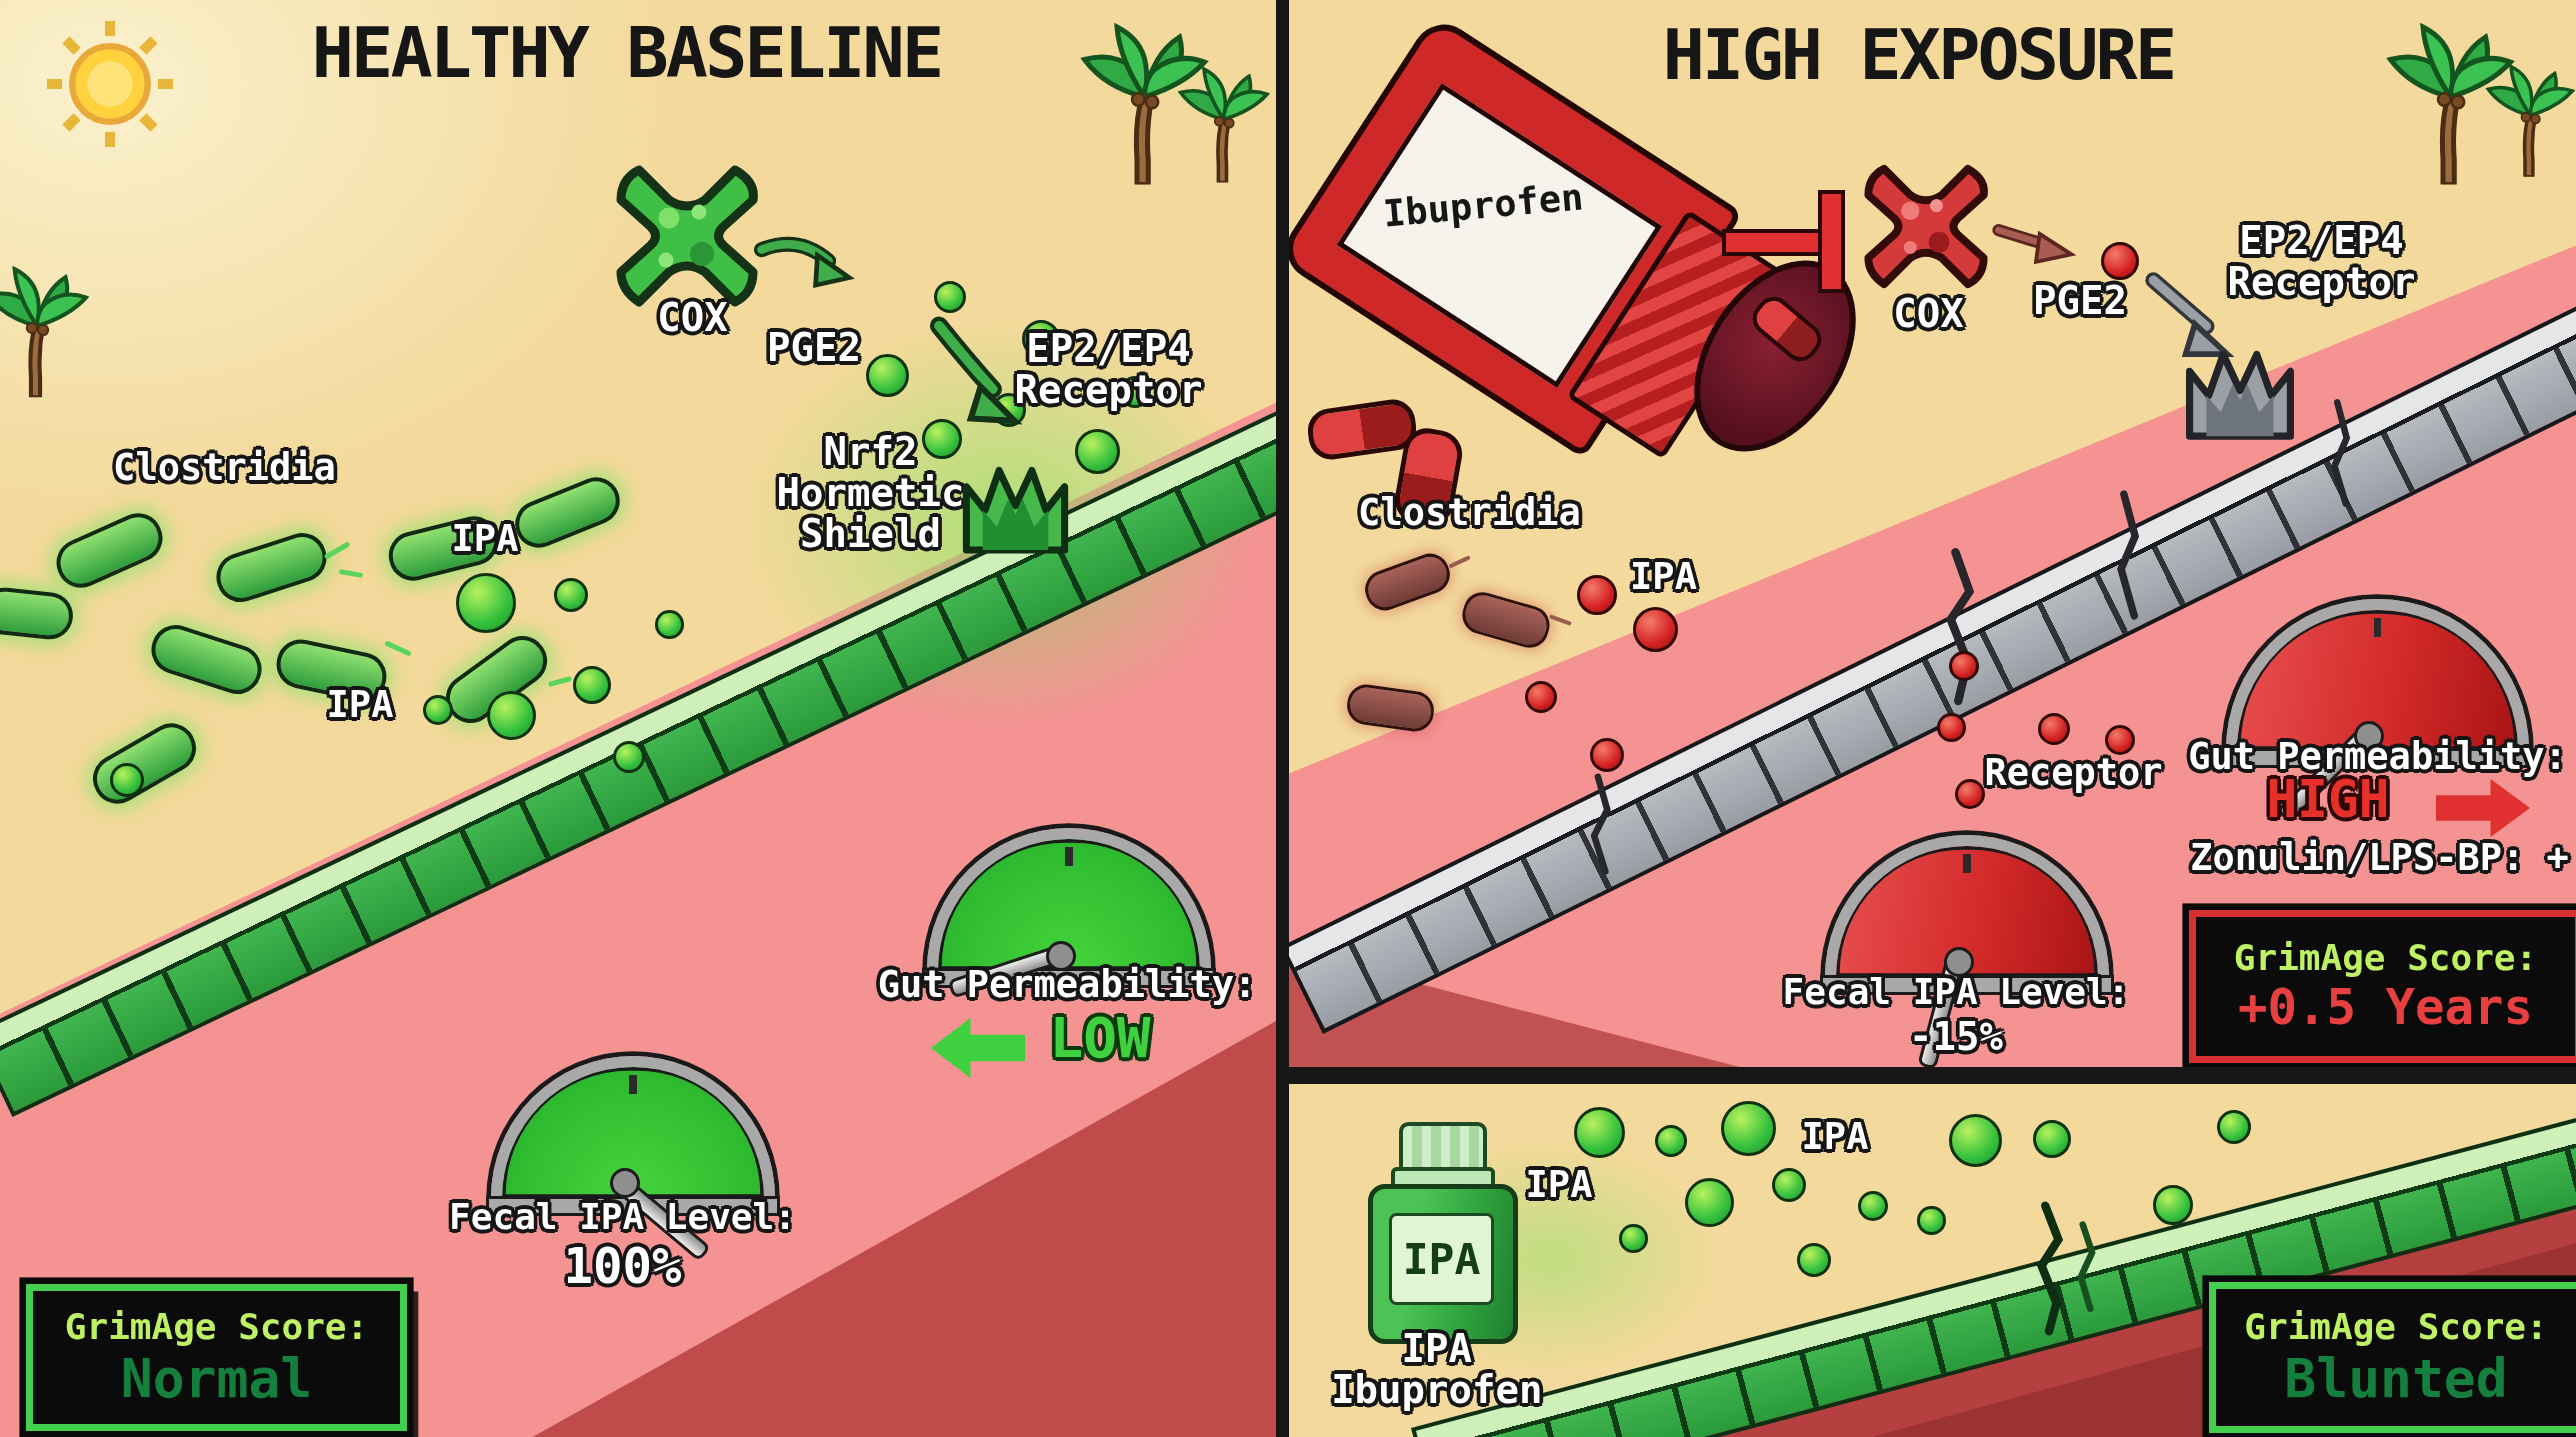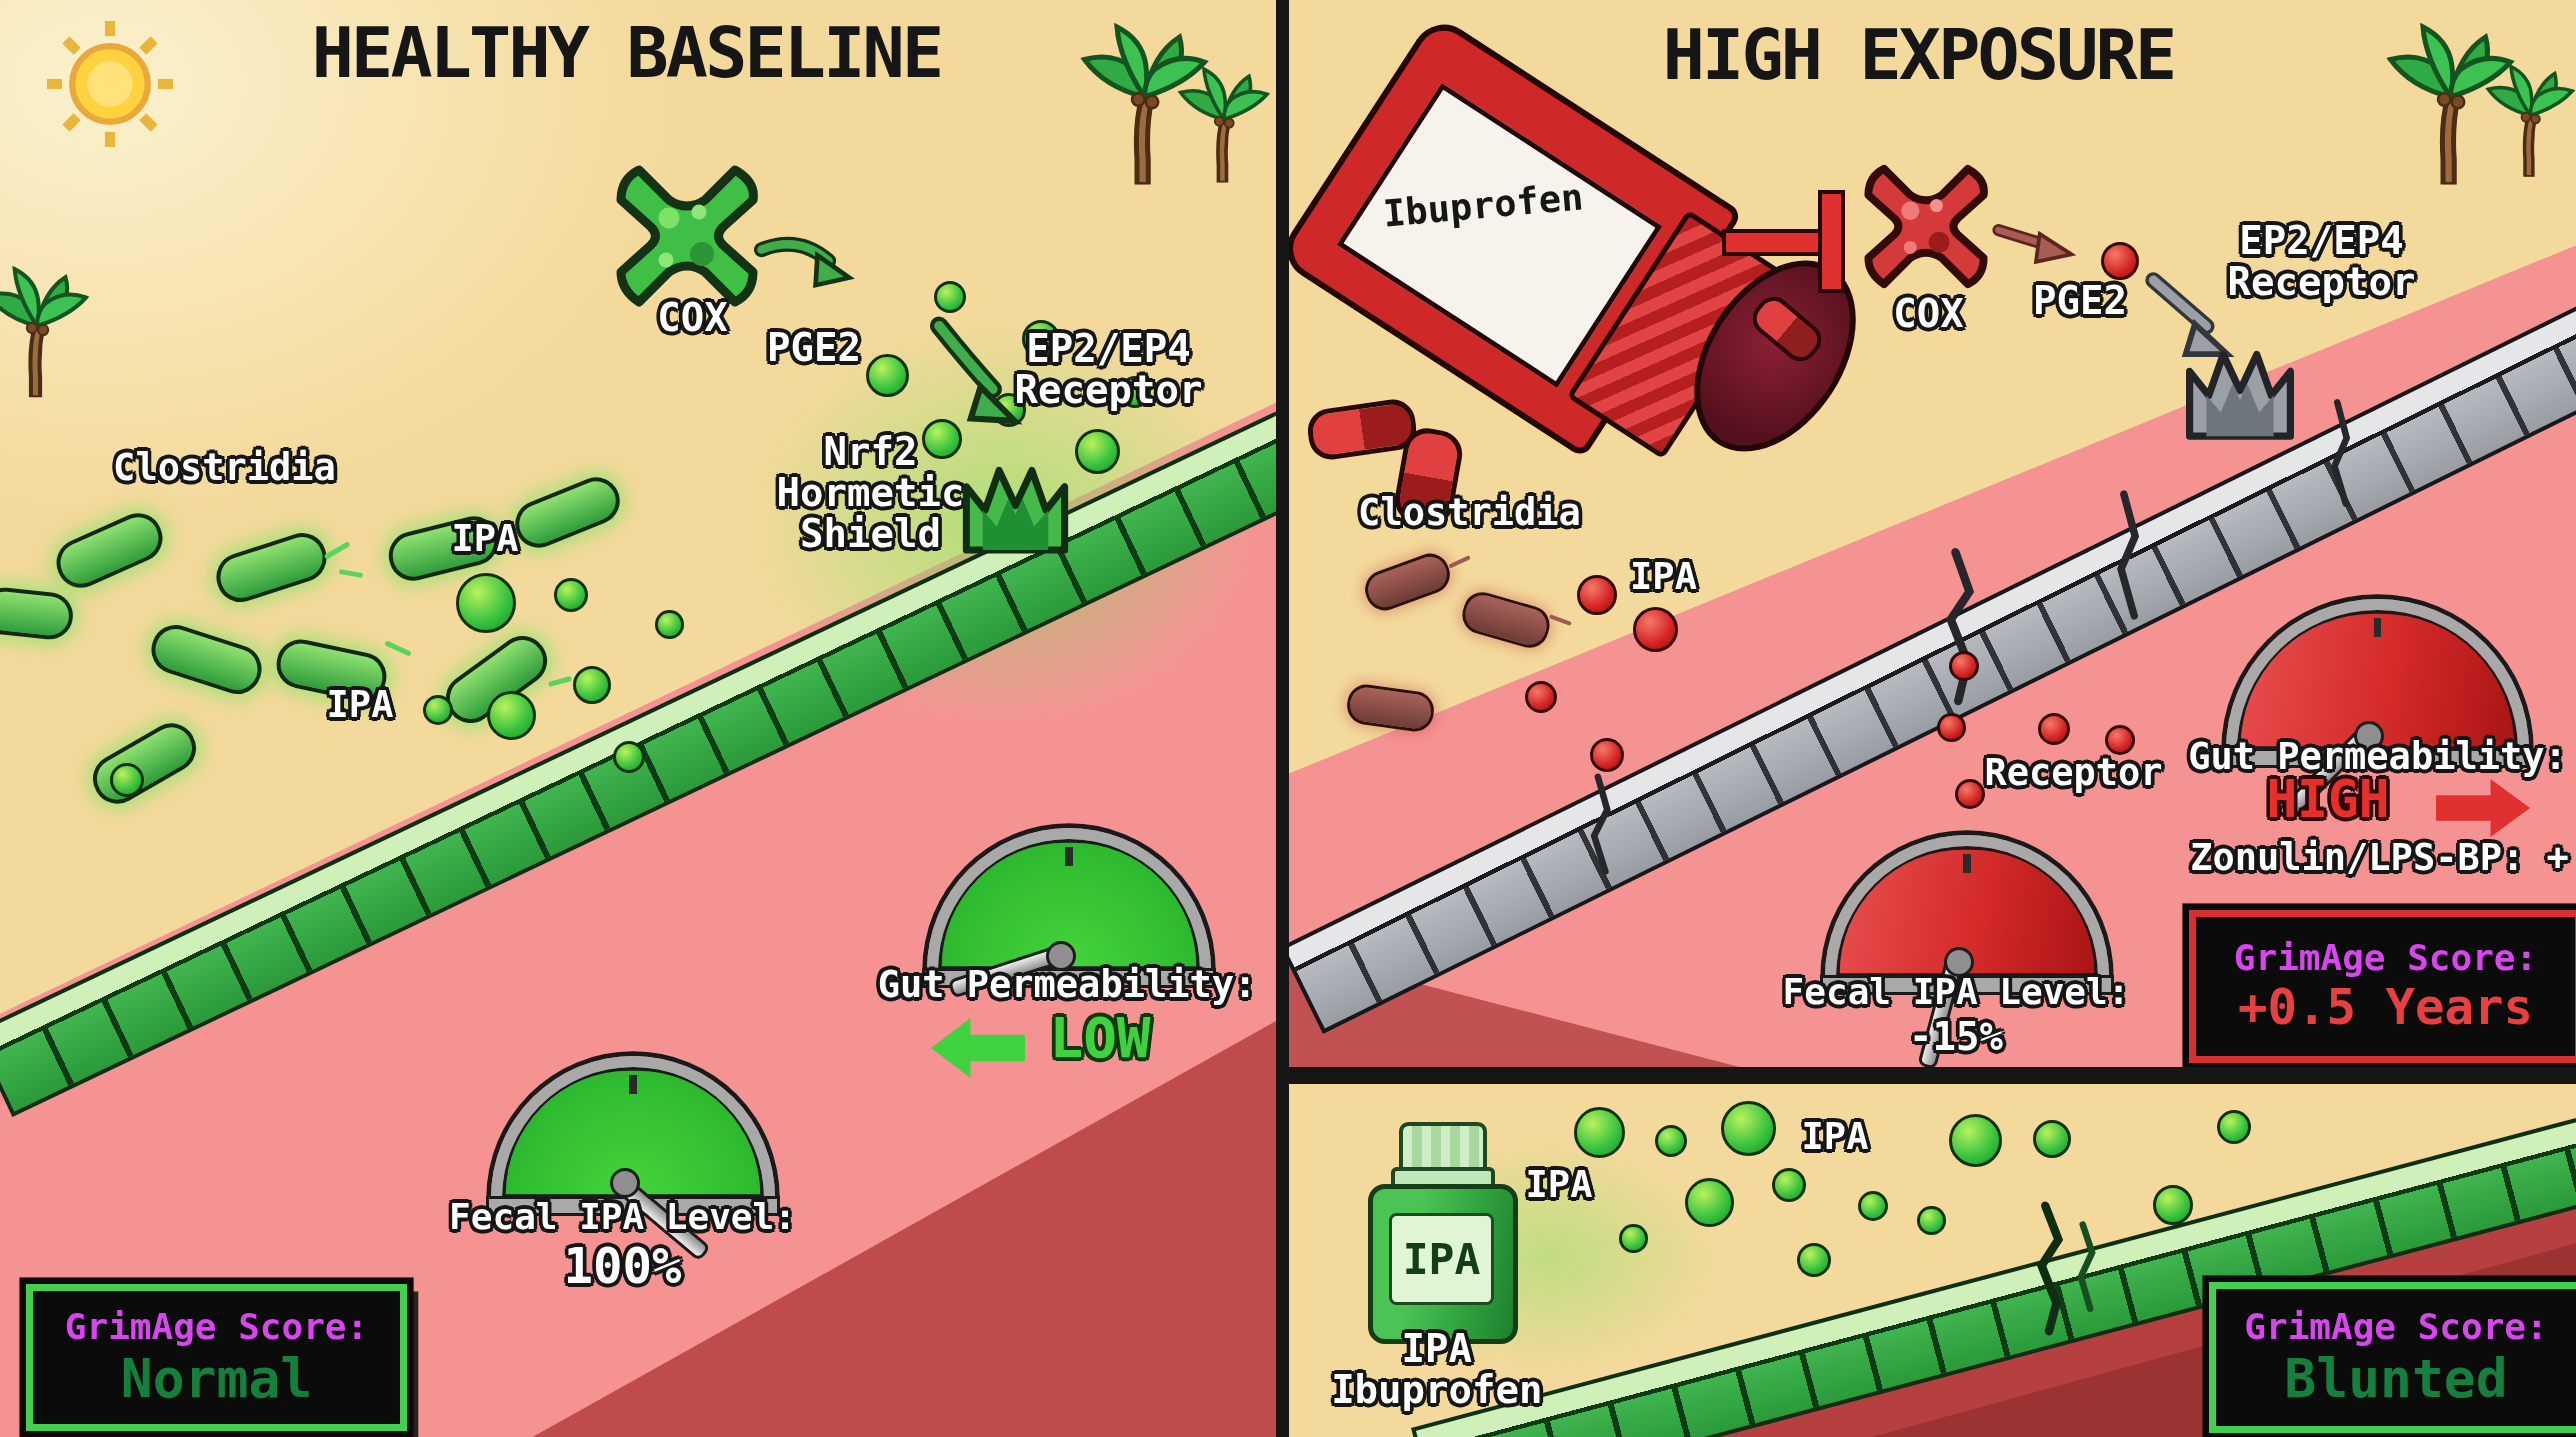--- a/index.html
+++ b/index.html
@@ -37,21 +37,21 @@
   .hub{width:24px;height:24px;border-radius:50%;background:#8f8f8f;border:3.7px solid #1c1c1c;}
   .dot{border-radius:50%;background:radial-gradient(circle at 35% 30%,#b9f25e,#35c13d 60%,#1d8f2a);border:3.7px solid #0f3312;}
   .rdot{border-radius:50%;background:radial-gradient(circle at 35% 30%,#f47a6a,#d42222 60%,#8f0f0f);border:3.7px solid #330808;}
   .rod{border-radius:24px;background:linear-gradient(#8fe070,#2f9e3c);border:4.7px solid #0f2c12;box-shadow:0 0 17px 5.6px rgba(110,230,90,.55);}
   .rodr{border-radius:19px;background:linear-gradient(#a8625a,#6f3c36);border:3.7px solid #2e100d;box-shadow:0 0 11.2px 3.7px rgba(200,90,80,.4);}
   .fl{height:4.7px;background:#5ad45a;border-radius:2.8px;}
   .flr{height:3.7px;background:#9c5b50;border-radius:2.8px;}
   .score{background:#0b0b0b;display:flex;flex-direction:column;align-items:center;justify-content:center;gap:5.6px;}
   .score.gn{border:7.5px solid #44cf4e;box-shadow:0 0 0 6.6px #0a0a0a,9.4px 9.4px 0 1.9px rgba(10,10,10,.85);}
   .score.rd{border:7.5px solid #d83030;box-shadow:0 0 0 6.6px #0a0a0a,9.4px 9.4px 0 1.9px rgba(10,10,10,.85);}
-  .score .lab{font-size:36px;color:#d946ef;}
+  .score .lab{font-size:36px;color:#bef264;}
   .score .valg{font-size:53px;color:#15803d;}
   .score .valr{font-size:49px;color:#e84040;}
   .arrL{background:#3fd13f;clip-path:polygon(0 50%,42% 0,42% 28%,100% 28%,100% 72%,42% 72%,42% 100%);filter:drop-shadow(2.8px 0 0 #0c300c) drop-shadow(-2.8px 0 0 #0c300c) drop-shadow(0 2.8px 0 #0c300c) drop-shadow(0 -2.8px 0 #0c300c);}
   .arrR{background:#e03030;clip-path:polygon(100% 50%,58% 0,58% 28%,0 28%,0 72%,58% 72%,58% 100%);filter:drop-shadow(2.8px 0 0 #330a0a) drop-shadow(-2.8px 0 0 #330a0a) drop-shadow(0 2.8px 0 #330a0a) drop-shadow(0 -2.8px 0 #330a0a);}
   .tbar{background:#e03030;border:4.7px solid #2a0606;}
   svg{display:block;}
 </style>
 </head>
 <body>
 

